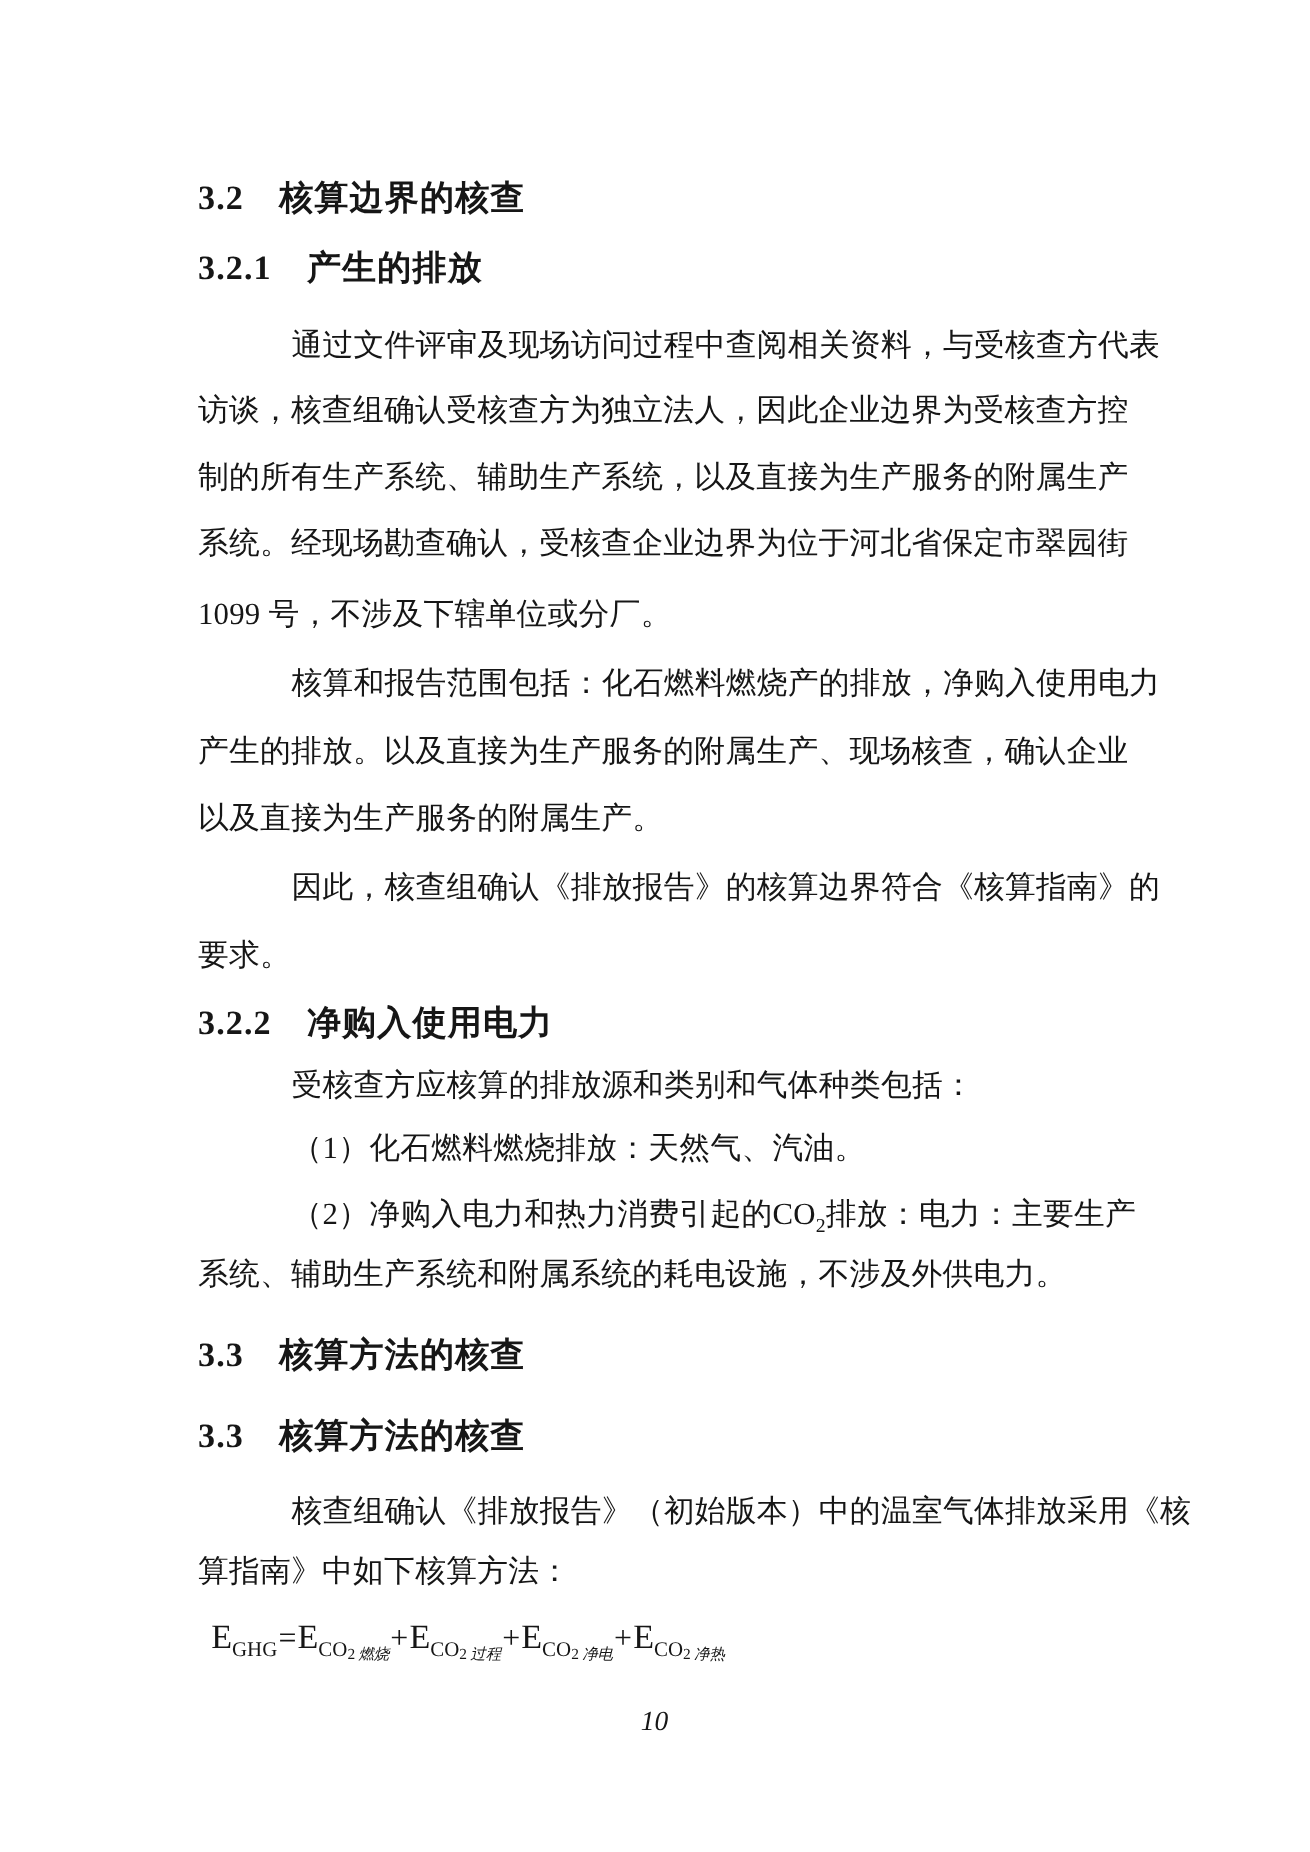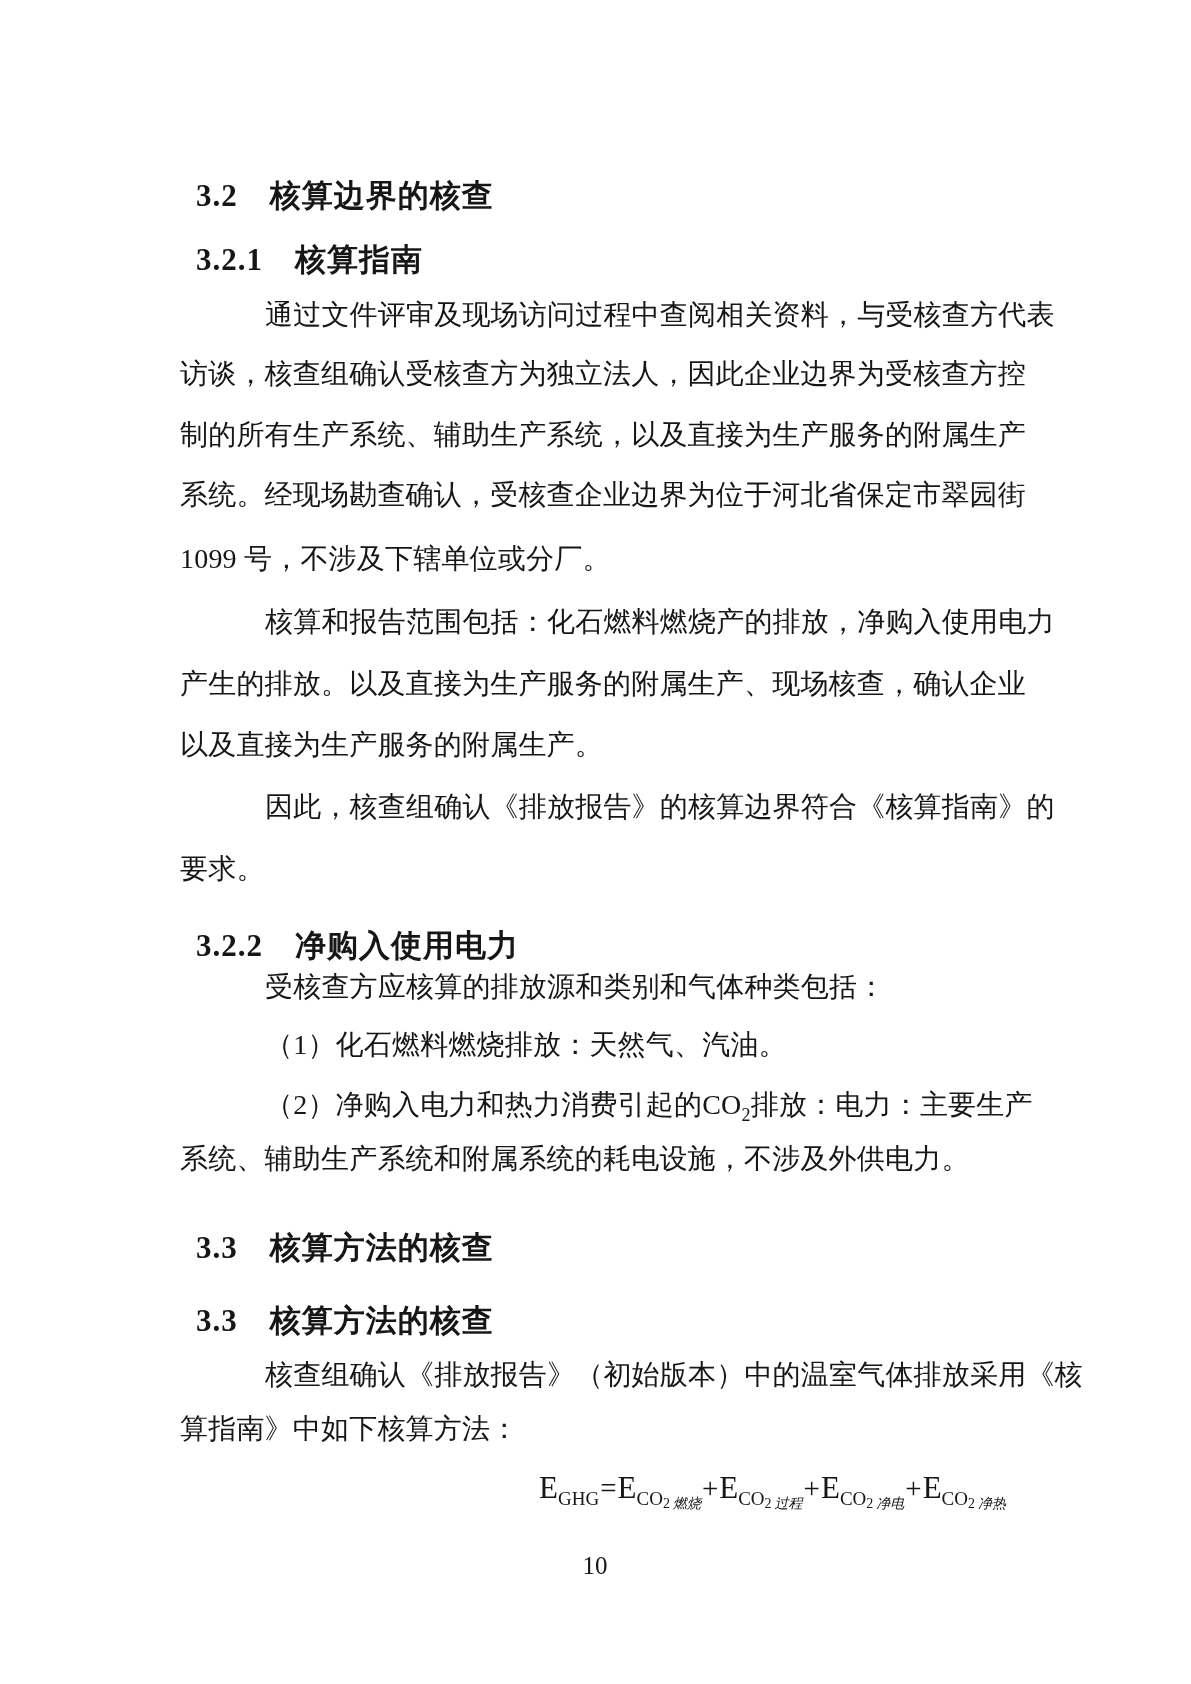--- a/index.html
+++ b/index.html
@@ -12,21 +12,21 @@
     width: 1191px;
     height: 1684px;
     background: #ffffff;
     overflow: hidden;
     font-family: "Liberation Serif", "DejaVu Serif", serif;
     color: #161616;
   }
   .hd {
     position: absolute;
     left: 180px;
-    margin: 16px;
+    margin: 0;
     font-size: 31px;
     font-weight: bold;
     line-height: 36px;
     letter-spacing: 1px;
     white-space: nowrap;
   }
   .ln {
     position: absolute;
     left: 180px;
     font-size: 28px;
@@ -34,46 +34,47 @@
     letter-spacing: 0.2px;
     white-space: nowrap;
   }
   .ind { left: 237px; margin-left: 28px; }
   .co2sub {
     font-size: 18px;
     line-height: 0;
   }
   .formula {
     position: absolute;
-    left: 176px;
+    left: 192px;
     width: 830px;
-    text-align: right;
+    text-align: left;
     white-space: nowrap;
   }
   .f-base { font-size: 31px; }
   .f-op   { font-size: 29px; padding: 0 1px; }
   .f-sub  { font-size: 19px; position: relative; top: 7px; letter-spacing: 0; }
   .f-sub2 { font-size: 14px; position: relative; top: 10px; }
   .f-cjk  { font-size: 14px; position: relative; top: 10px; font-style: italic; padding-left: 3px; }
   .page-number {
     position: absolute;
     left: 180px;
     width: 830px;
     text-align: center;
     font-size: 25px;
     line-height: 30px;
+    font-style: italic;
   }
 </style>
 </head>
 <body>
 
 <div class="page">
 
   <h2 class="hd" style="top:162px">3.2　核算边界的核查</h2>
-  <h3 class="hd" style="top:226px">3.2.1　核算指南</h3>
+  <h3 class="hd" style="top:226px">3.2.1　产生的排放</h3>
 
   <div class="ln ind" style="top:297px">通过文件评审及现场访问过程中查阅相关资料，与受核查方代表</div>
   <div class="ln" style="top:417px">制的所有生产系统、辅助生产系统，以及直接为生产服务的附属生产</div>
   <div class="ln" style="top:356px">访谈，核查组确认受核查方为独立法人，因此企业边界为受核查方控</div>
   <div class="ln" style="top:477px">系统。经现场勘查确认，受核查企业边界为位于河北省保定市翠园街</div>
   <div class="ln" style="top:541px">1099 号，不涉及下辖单位或分厂。</div>
 
   <div class="ln ind" style="top:604px">核算和报告范围包括：化石燃料燃烧产的排放，净购入使用电力</div>
   <div class="ln" style="top:666px">产生的排放。以及直接为生产服务的附属生产、现场核查，确认企业</div>
   <div class="ln" style="top:727px">以及直接为生产服务的附属生产。</div>

